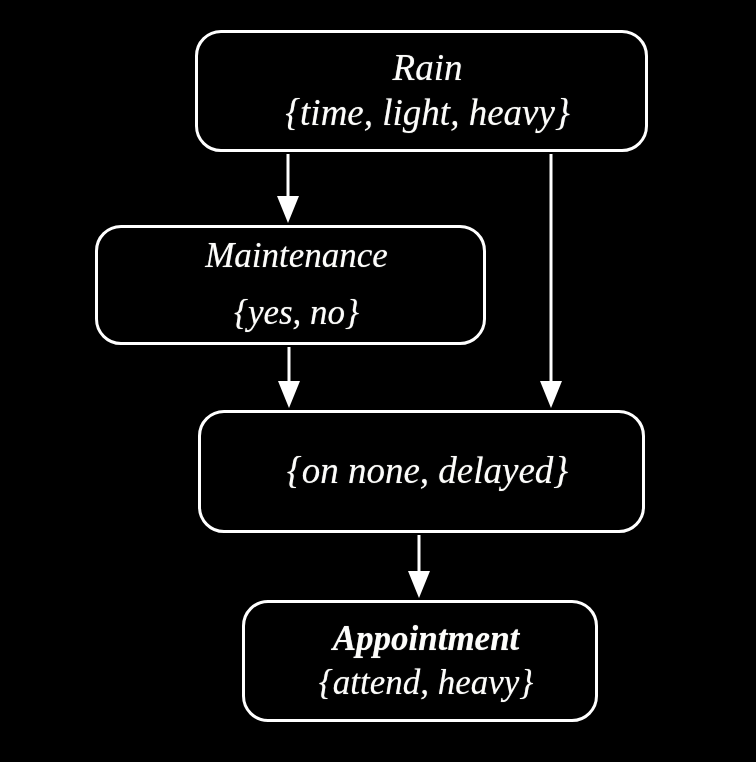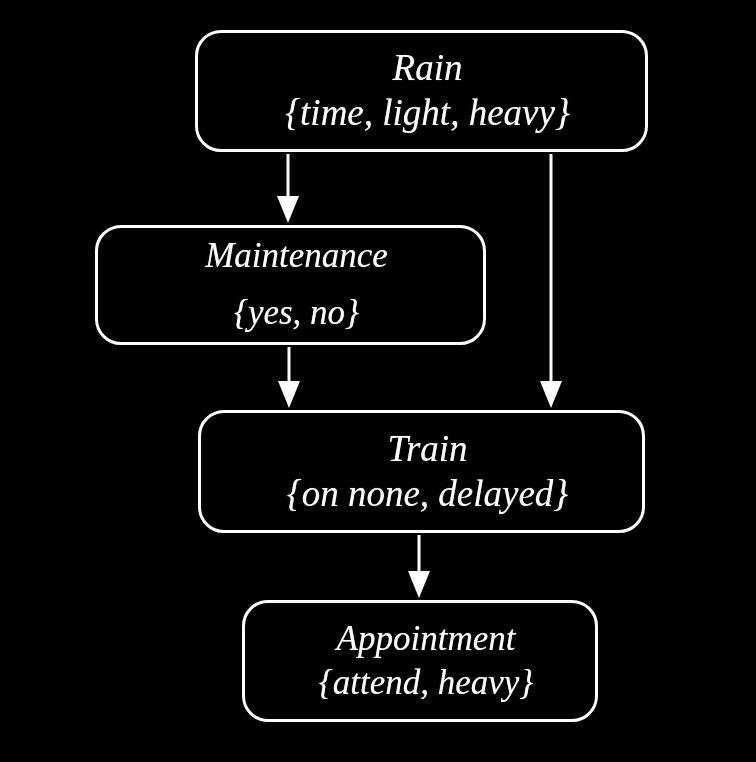--- a/index.html
+++ b/index.html
@@ -46,21 +46,21 @@
   }
 
   #node-rain        { left:195px; top:30px;  width:453px; height:122px; font-size:37px; }
   #node-maintenance { left:95px;  top:225px; width:391px; height:120px; font-size:35px; }
   #node-train       { left:198px; top:410px; width:447px; height:123px; font-size:37px; }
   #node-appointment { left:242px; top:600px; width:356px; height:122px; font-size:35px; }
 
   #node-rain .nd-name        { margin-bottom: 2px; }
   #node-maintenance .nd-name { margin-bottom: 16px; }
   #node-train .nd-name       { margin-bottom: 2px; }
-  #node-appointment .nd-name { margin-bottom: 3px; }
+  #node-appointment .nd-name { margin-bottom: 3px; font-weight: bold; }
 
   
   #edges {
     position: absolute;
     left: 0; top: 0;
     width: 756px;
     height: 762px;
     z-index: 1;
   }
   .edge-line {
@@ -105,21 +105,20 @@
     <span class="nd-name">Rain</span>
     <span class="nd-states">{time, light, heavy}</span>
   </div>
 
   <div class="node" id="node-maintenance">
     <span class="nd-name">Maintenance</span>
     <span class="nd-states">{yes, no}</span>
   </div>
 
   <div class="node" id="node-train">
-    <span class="nd-name">Train</span>
     <span class="nd-states">{on none, delayed}</span>
   </div>
 
   <div class="node" id="node-appointment">
     <span class="nd-name">Appointment</span>
     <span class="nd-states">{attend, heavy}</span>
   </div>
 
 </div>
 

